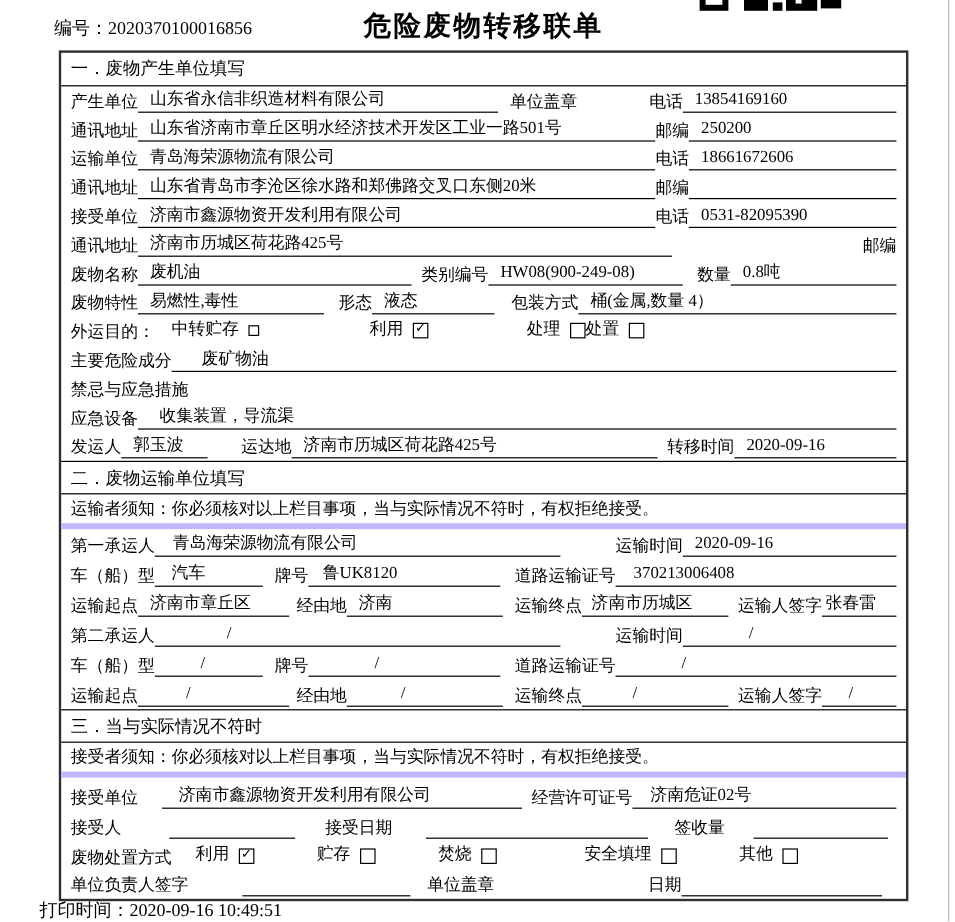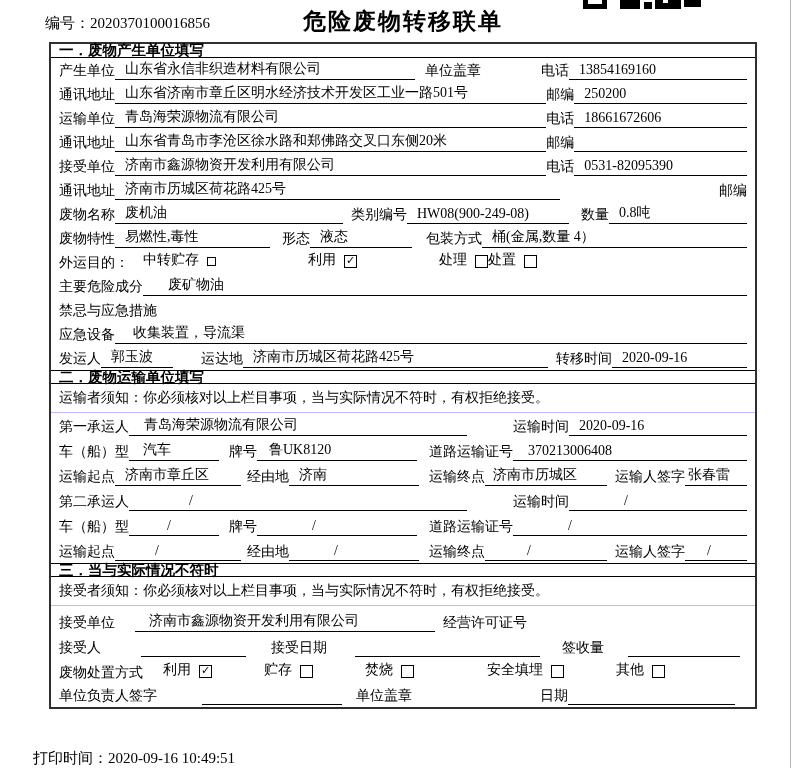--- a/index.html
+++ b/index.html
@@ -9,24 +9,24 @@
   }
   .page-title{position:absolute;left:49px;top:6px;width:708px;text-align:center;
     font-size:23px;font-weight:bold;letter-spacing:2px}
   .serial{position:absolute;left:45px;top:14px;font-size:15px;white-space:nowrap}
   .page-edge{position:absolute;left:790px;top:0;width:1px;height:768px;background:#b9b9b9}
   .qr{position:absolute;top:0;left:583px;width:120px;height:9px}
   .qr div{position:absolute;background:#000}
   .qr .w{background:#fff}
   .ftable{position:absolute;left:49px;top:42px;width:708px;border:2px solid #2f2f2f;
     box-sizing:border-box;background:#fff}
-  .sec-h{font-weight:bold;font-size:14.5px;height:14px;box-sizing:border-box;
+  .sec-h{font-weight:normal;font-size:14.5px;height:28px;box-sizing:border-box;
     display:flex;align-items:center;padding:0 8px;border-bottom:1px solid #000}
   .bt .sec-h{border-top:1px solid #000}
-  .notice{height:29px;box-sizing:border-box;border-bottom:1px solid #c4b5fd;
+  .notice{height:29px;box-sizing:border-box;border-bottom:5px solid #c4b5fd;
     display:flex;align-items:center;padding:0 8px;white-space:nowrap}
   .row{display:flex;align-items:flex-end;padding:0 8px;box-sizing:border-box}
   .h24{height:24px}.h25{height:25px}
   .lbl{white-space:nowrap;margin-bottom:2px}
   .ul{border-bottom:1px solid #000;white-space:nowrap;margin-bottom:2px;
     padding:0 4px 1px 10px;box-sizing:border-box;overflow:visible}
   .fill{flex:1}
   .mla{margin-left:auto}
   .cbg{display:flex;align-items:center;margin-bottom:3px;white-space:nowrap}
   .cb{width:13px;height:13px;border:1.5px solid #000;box-sizing:border-box;
@@ -221,20 +221,21 @@
   </div>
 
   <div class="sec bt">
     <div class="sec-h">三．当与实际情况不符时</div>
     <div class="notice">接受者须知：你必须核对以上栏目事项，当与实际情况不符时，有权拒绝接受。</div>
 
     <div class="row" style="height:28px">
       <span class="lbl">接受单位</span>
       <span class="ul" style="width:300px;margin-left:20px;padding-left:14px">济南市鑫源物资开发利用有限公司</span>
       <span class="lbl" style="margin-left:8px">经营许可证号</span>
+      <span class="ul fill" style="padding-left:15px">济南危证02号</span>
     </div>
 
     <div class="row h25">
       <span class="lbl">接受人</span>
       <span class="ul" style="width:105px;margin-left:40px"></span>
       <span class="lbl" style="margin-left:25px">接受日期</span>
       <span class="ul" style="width:185px;margin-left:28px"></span>
       <span class="lbl" style="margin-left:22px">签收量</span>
       <span class="ul" style="width:112px;margin-left:24px"></span>
     </div>

